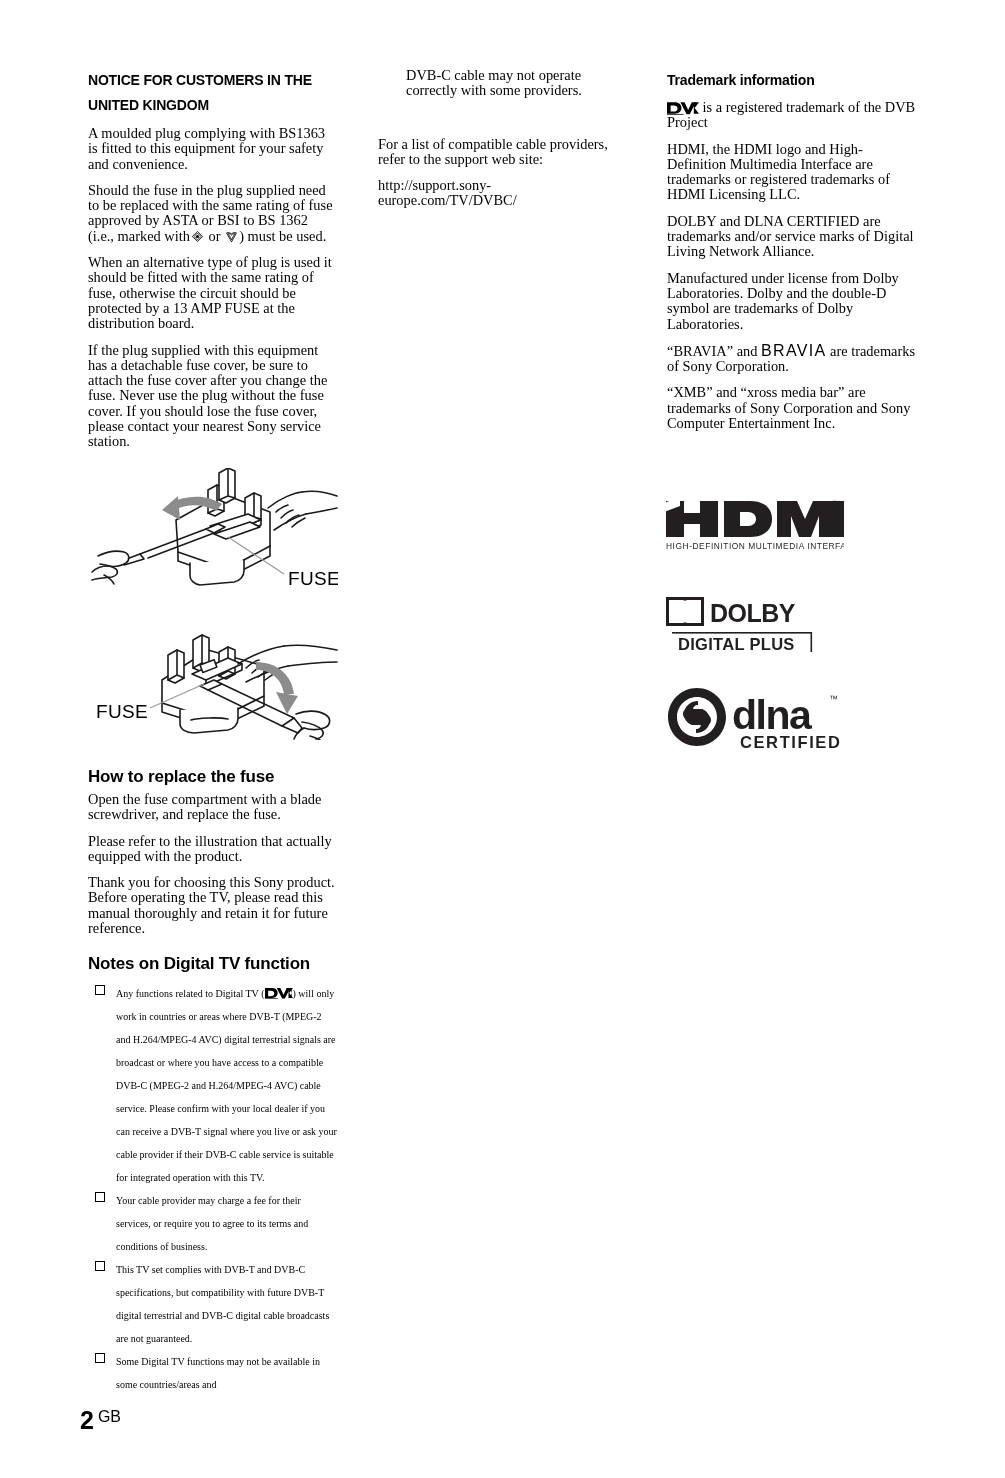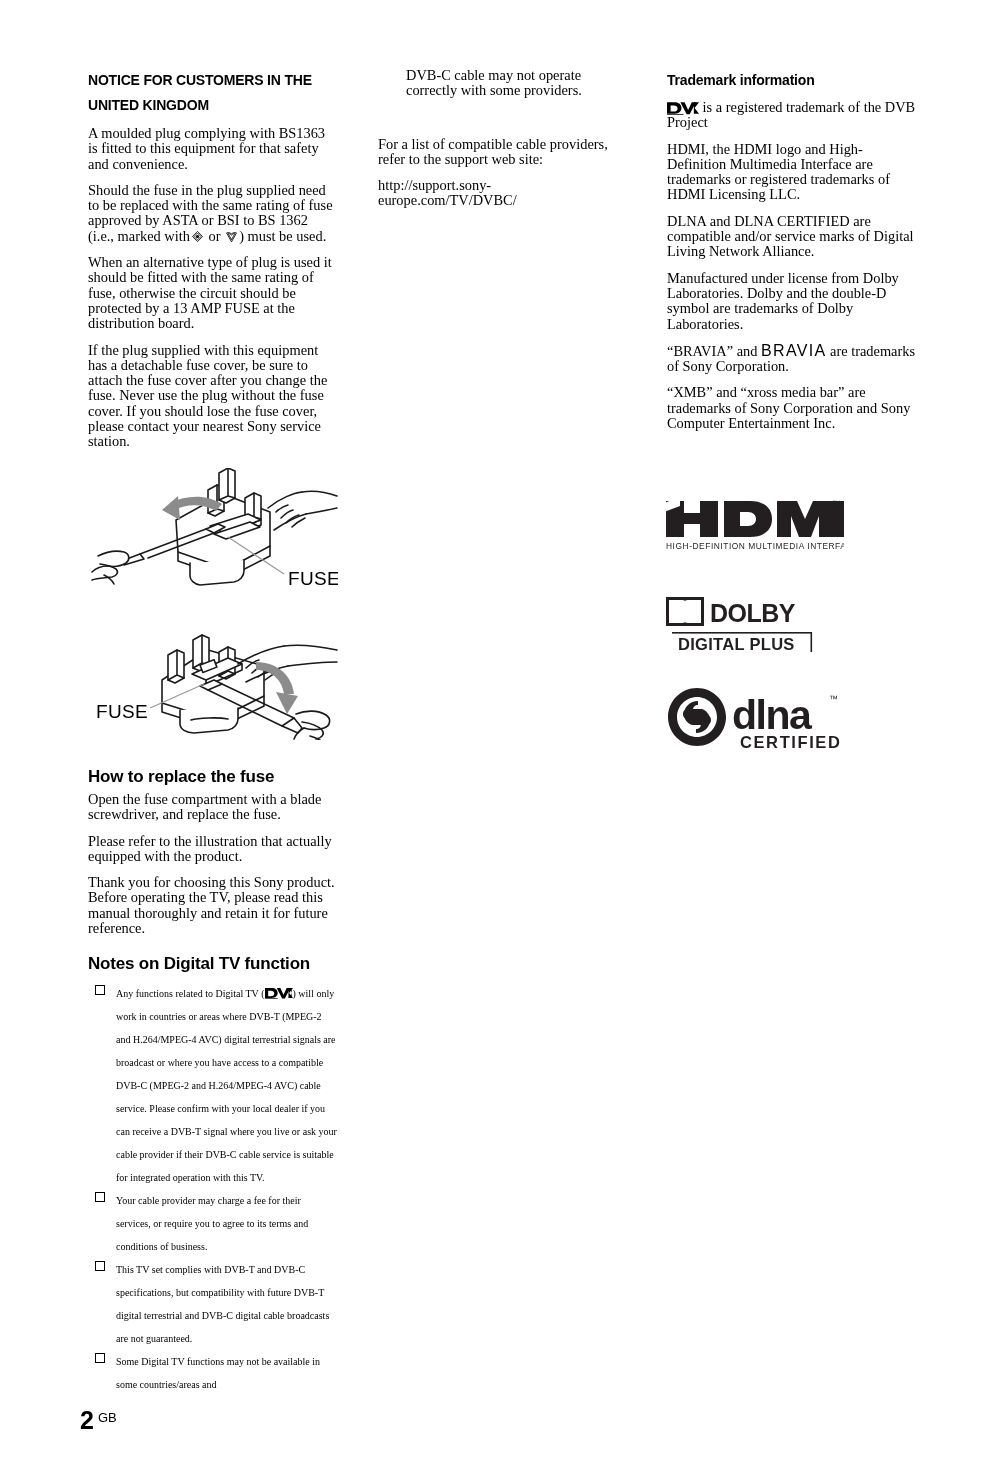--- a/index.html
+++ b/index.html
@@ -137,38 +137,38 @@
   .page-num {
     font-family: "Liberation Sans", sans-serif;
     font-weight: bold;
     font-size: 25px;
     line-height: 25px;
     display: inline-block;
     vertical-align: baseline;
   }
   .page-region {
     font-family: "Liberation Sans", sans-serif;
-    font-size: 13px;
+    font-size: 16px;
     display: inline-block;
     vertical-align: baseline;
     position: relative;
     top: -7px;
     left: 4px;
   }
 </style>
 </head>
 <body>
 
 <div class="page">
 
   <div class="col col-1">
 
     <h1 class="sec-title">NOTICE FOR CUSTOMERS IN THE UNITED KINGDOM</h1>
 
-    <p class="body">A moulded plug complying with BS1363 is fitted to this equipment for that safety and convenience.</p>
+    <p class="body">A moulded plug complying with BS1363 is fitted to this equipment for your safety and convenience.</p>
 
     <p class="body"><span>Should the fuse in the plug supplied need to be replaced with the same rating of fuse approved by ASTA or BSI to BS 1362 (i.e., marked with</span><span class="asta-sym"><svg viewBox="0 0 20 20" width="15" height="15">
             <g fill="none" stroke="#000" stroke-width="1.1">
               <path d="M10 3.2 L16.8 10 L10 16.8 L3.2 10 Z"></path>
               <path d="M10 5.4 L14.6 10 L10 14.6 L5.4 10 Z"></path>
             </g>
             <circle cx="10" cy="10" r="2.1" fill="#000"></circle>
           </svg></span> <span>or</span> <span class="bsi-sym"><svg viewBox="0 0 20 20" width="15" height="15">
             <g fill="none" stroke="#000" stroke-width="1.1">
               <path d="M3.4 5.2 C3.4 5.2 6.6 3.6 10 6.4 C13.4 3.6 16.6 5.2 16.6 5.2 L10 17.2 Z"></path>
@@ -341,21 +341,21 @@
     <p class="body"><span class="dvb-tm"><svg viewBox="0 0 62 26" width="32" height="14">
             <g fill="#000">
               <path d="M0 2 h15 c8 0 13 4.5 13 11 s-5 11 -13 11 H0 Z M7 8 v12 h6 c4.5 0 7.5 -2.2 7.5 -6 s-3 -6 -7.5 -6 Z"></path>
               <path d="M26 2 h8 l7 15 l7 -15 h8 l-12 23 h-6 Z"></path>
             </g>
             <path d="M52 2 L62 2 L53.5 13 L62 24 L52 24 Z" fill="#000"></path>
             <rect x="0" y="24.5" width="32" height="1.5" fill="#000"></rect>
           </svg></span> <span>is a registered trademark of the DVB Project</span></p>
 
     <p class="body">HDMI, the HDMI logo and High-Definition Multimedia Interface are trademarks or registered trademarks of HDMI Licensing LLC.</p>
-    <p class="body">DLNA and DLNA CERTIFIED are compatible and/or service marks of Digital Living Network Alliance.</p>
+    <p class="body">DOLBY and DLNA CERTIFIED are trademarks and/or service marks of Digital Living Network Alliance.</p>
     <p class="body">Manufactured under license from Dolby Laboratories. Dolby and the double-D symbol are trademarks of Dolby Laboratories.</p>
 
     <p class="body"><span>“BRAVIA” and</span> <span class="bravia-logo">BRAVIA</span> <span>are trademarks of Sony Corporation.</span></p>
 
     <p class="body">“XMB” and “xross media bar” are trademarks of Sony Corporation and Sony Computer Entertainment Inc.</p>
   </div>
 
   <div class="logo-block" style="left:664px; top:497px; width:180px; height:56px;">
     <svg width="180" height="56" viewBox="0 0 180 56">
       <g fill="#231f20">

